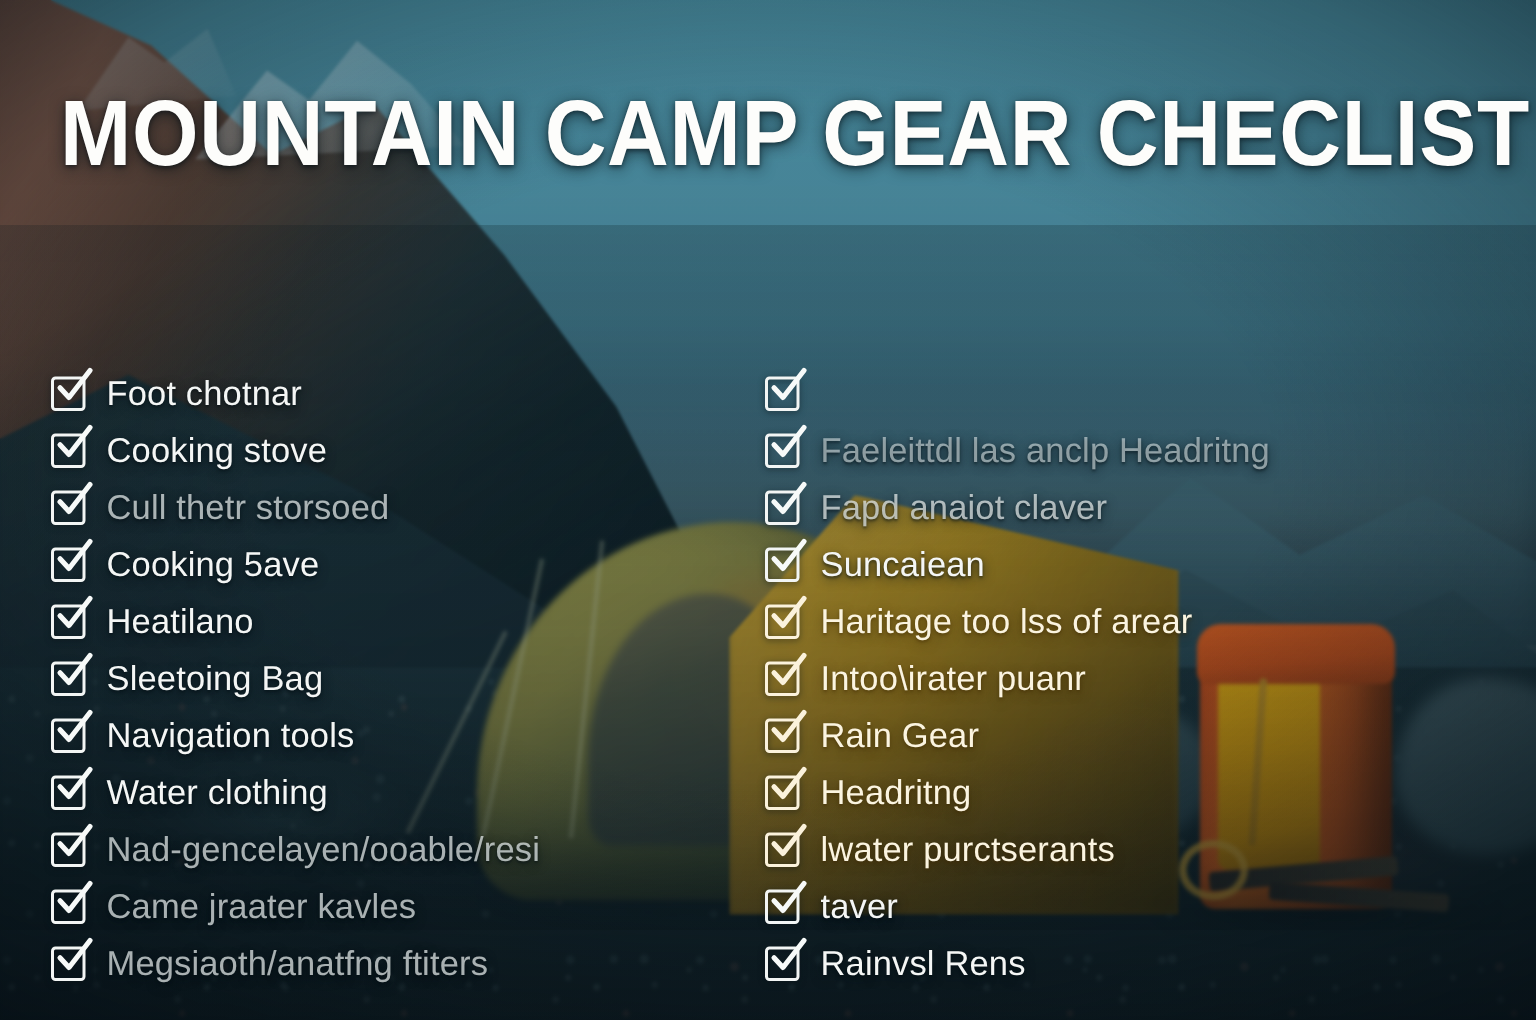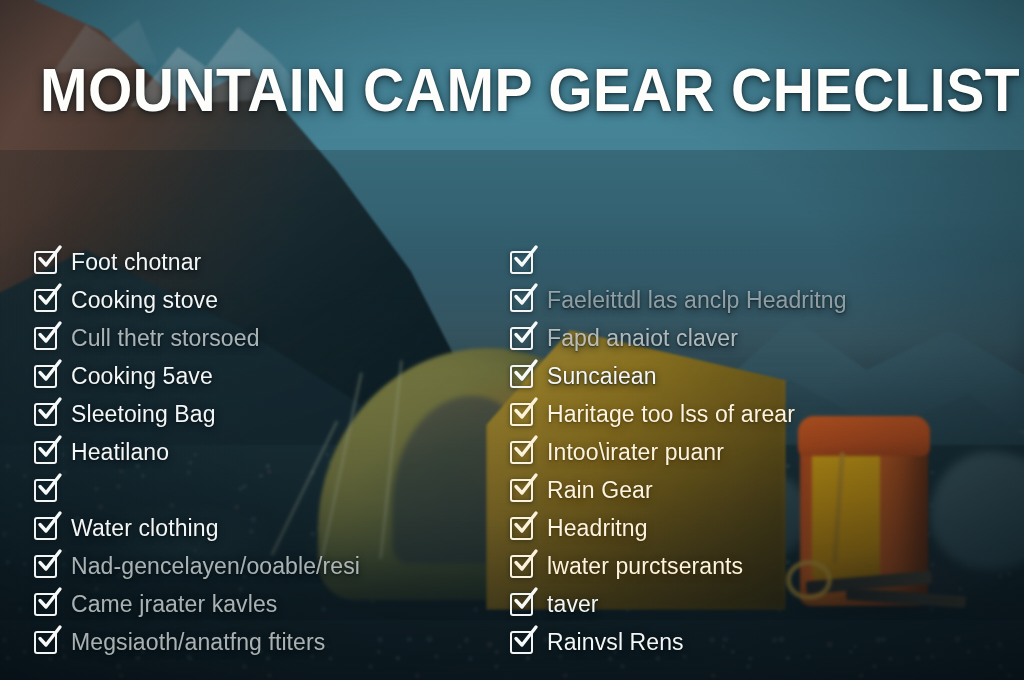--- a/index.html
+++ b/index.html
@@ -396,42 +396,43 @@
           </div>
           <div class="item">
             <span class="check">
               <span class="box"></span>
               <span class="tick">
                 <svg width="25" height="23" viewBox="0 0 25 23">
                   <path d="M3 12.5 L9 19 L23 1" fill="none" stroke="#f7faf9" stroke-width="3.4" stroke-linecap="round" stroke-linejoin="round"></path>
                 </svg>
               </span>
             </span>
+            <span class="label">Heatilano</span>
+          </div>
+          <div class="item">
+            <span class="check">
+              <span class="box"></span>
+              <span class="tick">
+                <svg width="25" height="23" viewBox="0 0 25 23">
+                  <path d="M3 12.5 L9 19 L23 1" fill="none" stroke="#f7faf9" stroke-width="3.4" stroke-linecap="round" stroke-linejoin="round"></path>
+                </svg>
+              </span>
+            </span>
             <span class="label">Sleetoing Bag</span>
           </div>
           <div class="item">
             <span class="check">
               <span class="box"></span>
               <span class="tick">
                 <svg width="25" height="23" viewBox="0 0 25 23">
                   <path d="M3 12.5 L9 19 L23 1" fill="none" stroke="#f7faf9" stroke-width="3.4" stroke-linecap="round" stroke-linejoin="round"></path>
                 </svg>
               </span>
             </span>
-            <span class="label">Heatilano</span>
-          </div>
-          <div class="item">
-            <span class="check">
-              <span class="box"></span>
-              <span class="tick">
-                <svg width="25" height="23" viewBox="0 0 25 23">
-                  <path d="M3 12.5 L9 19 L23 1" fill="none" stroke="#f7faf9" stroke-width="3.4" stroke-linecap="round" stroke-linejoin="round"></path>
-                </svg>
-              </span>
-            </span>
+            <span class="label">Navigation tools</span>
           </div>
           <div class="item">
             <span class="check">
               <span class="box"></span>
               <span class="tick">
                 <svg width="25" height="23" viewBox="0 0 25 23">
                   <path d="M3 12.5 L9 19 L23 1" fill="none" stroke="#f7faf9" stroke-width="3.4" stroke-linecap="round" stroke-linejoin="round"></path>
                 </svg>
               </span>
             </span>

